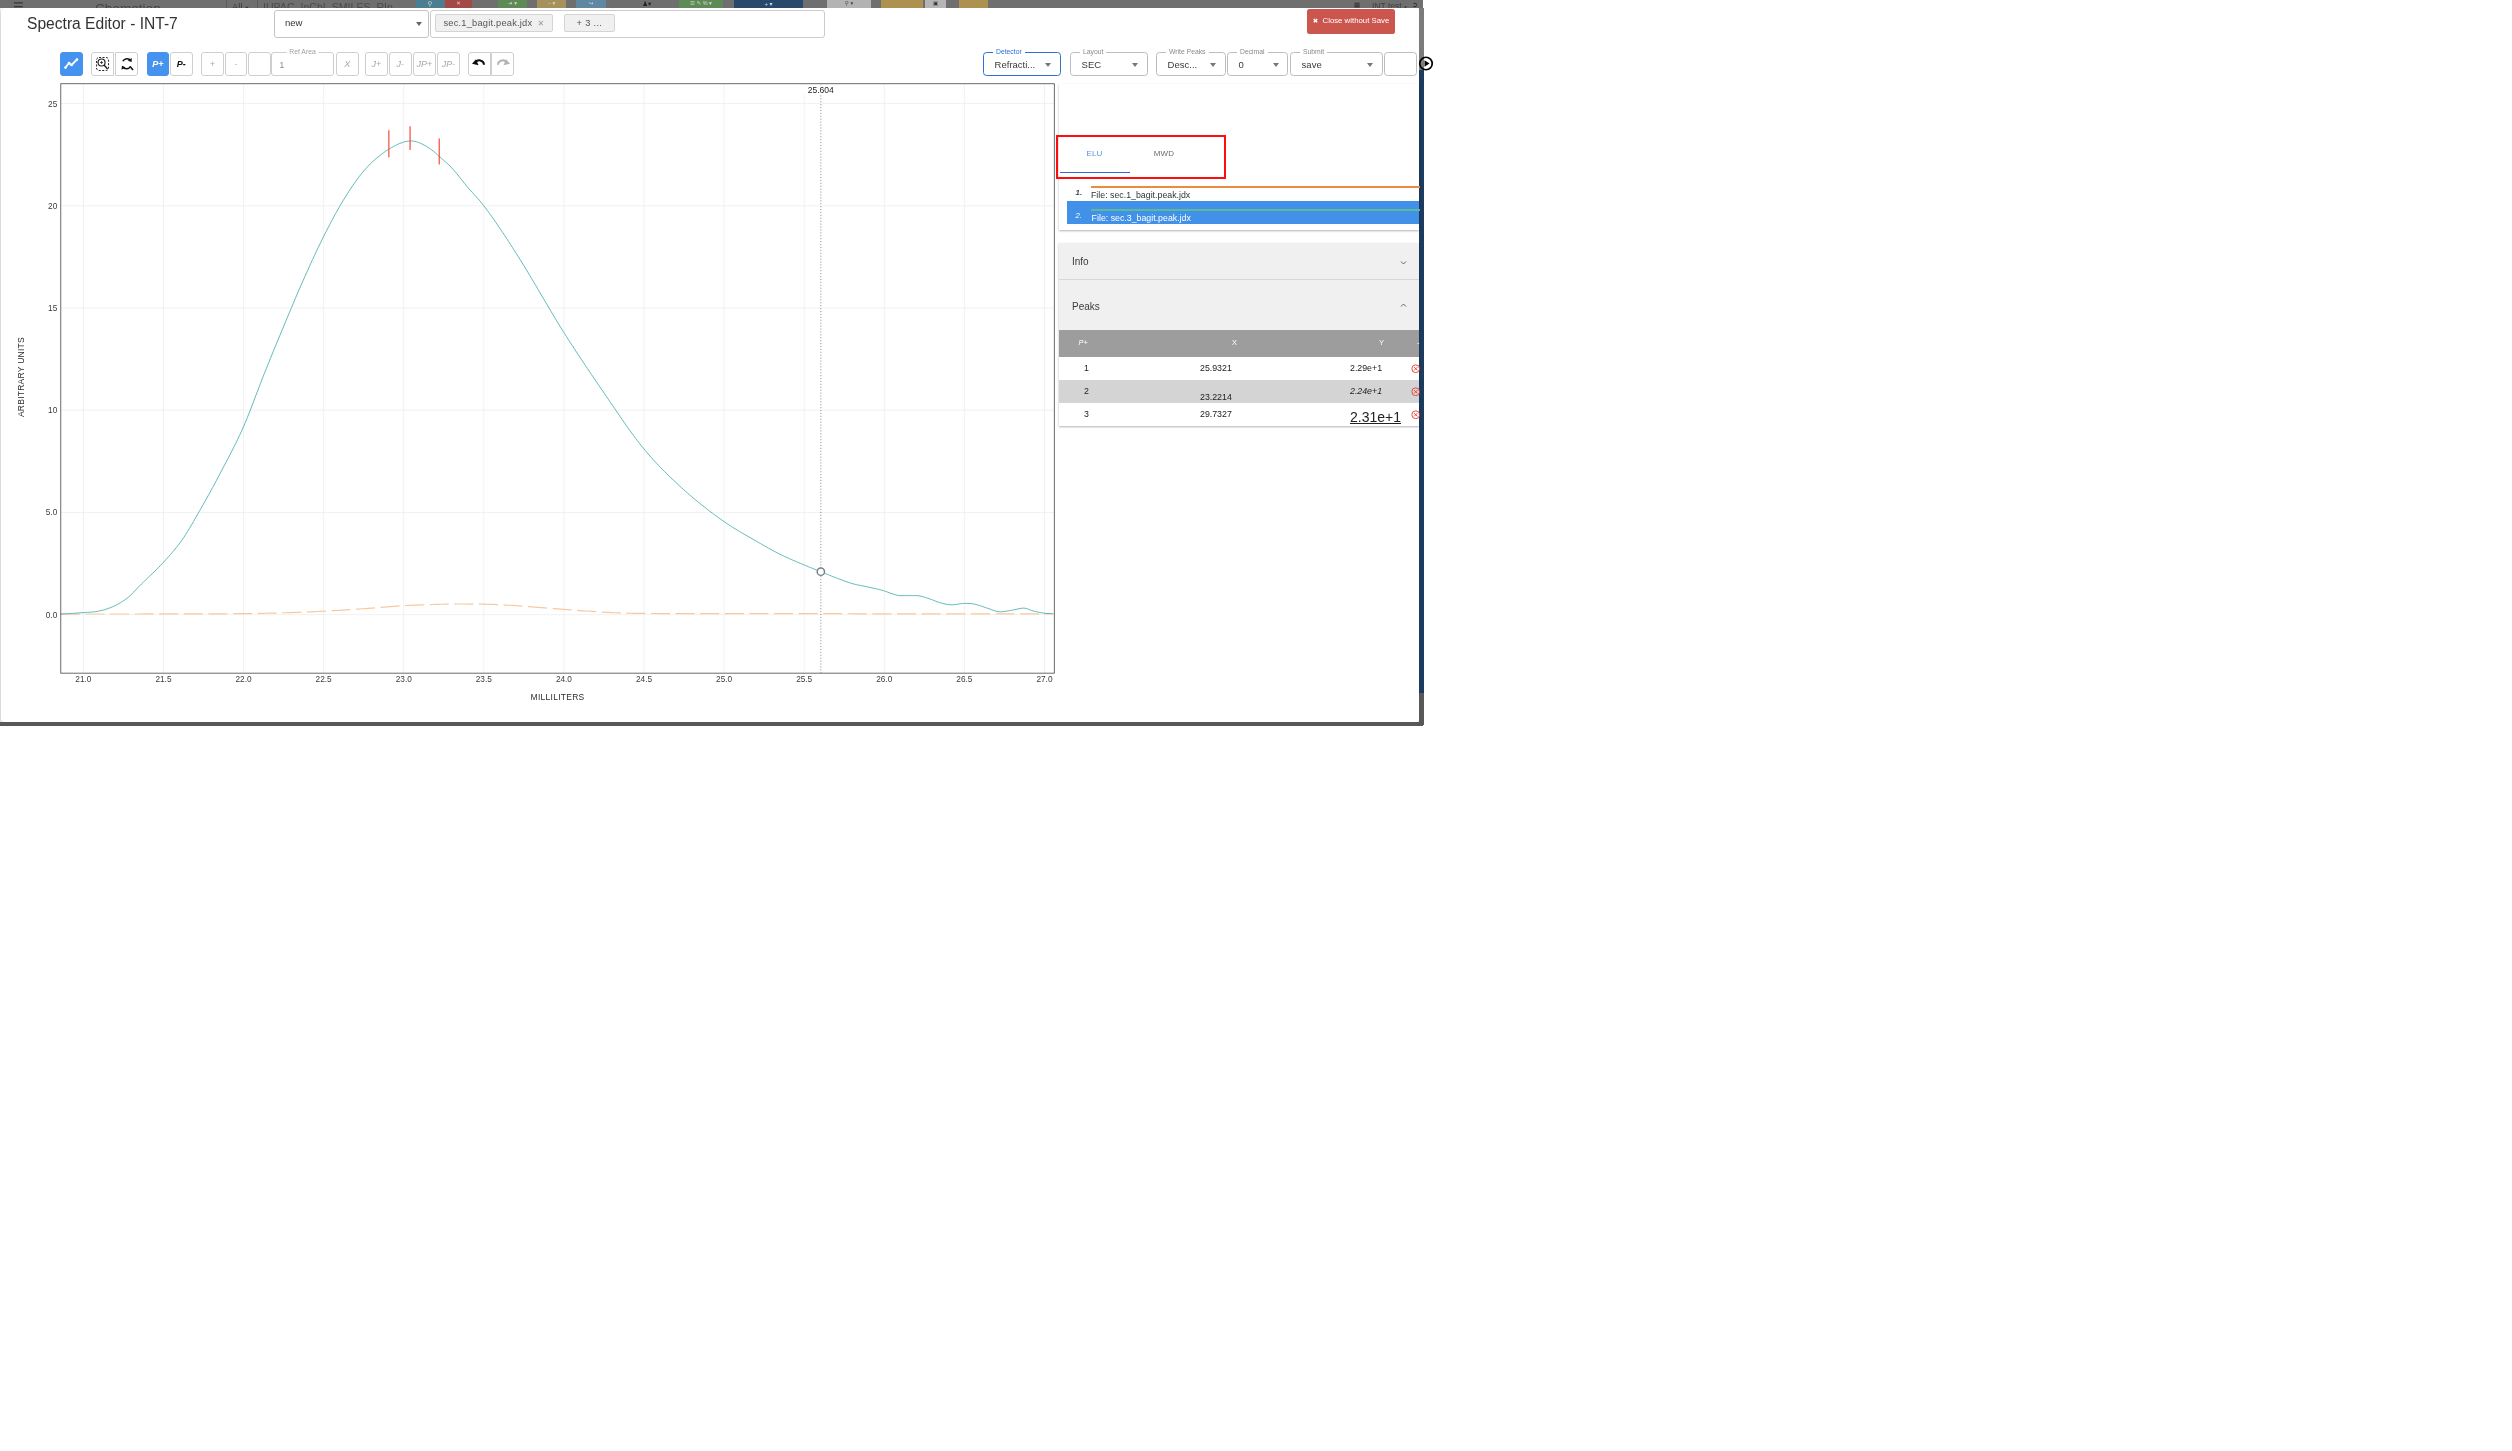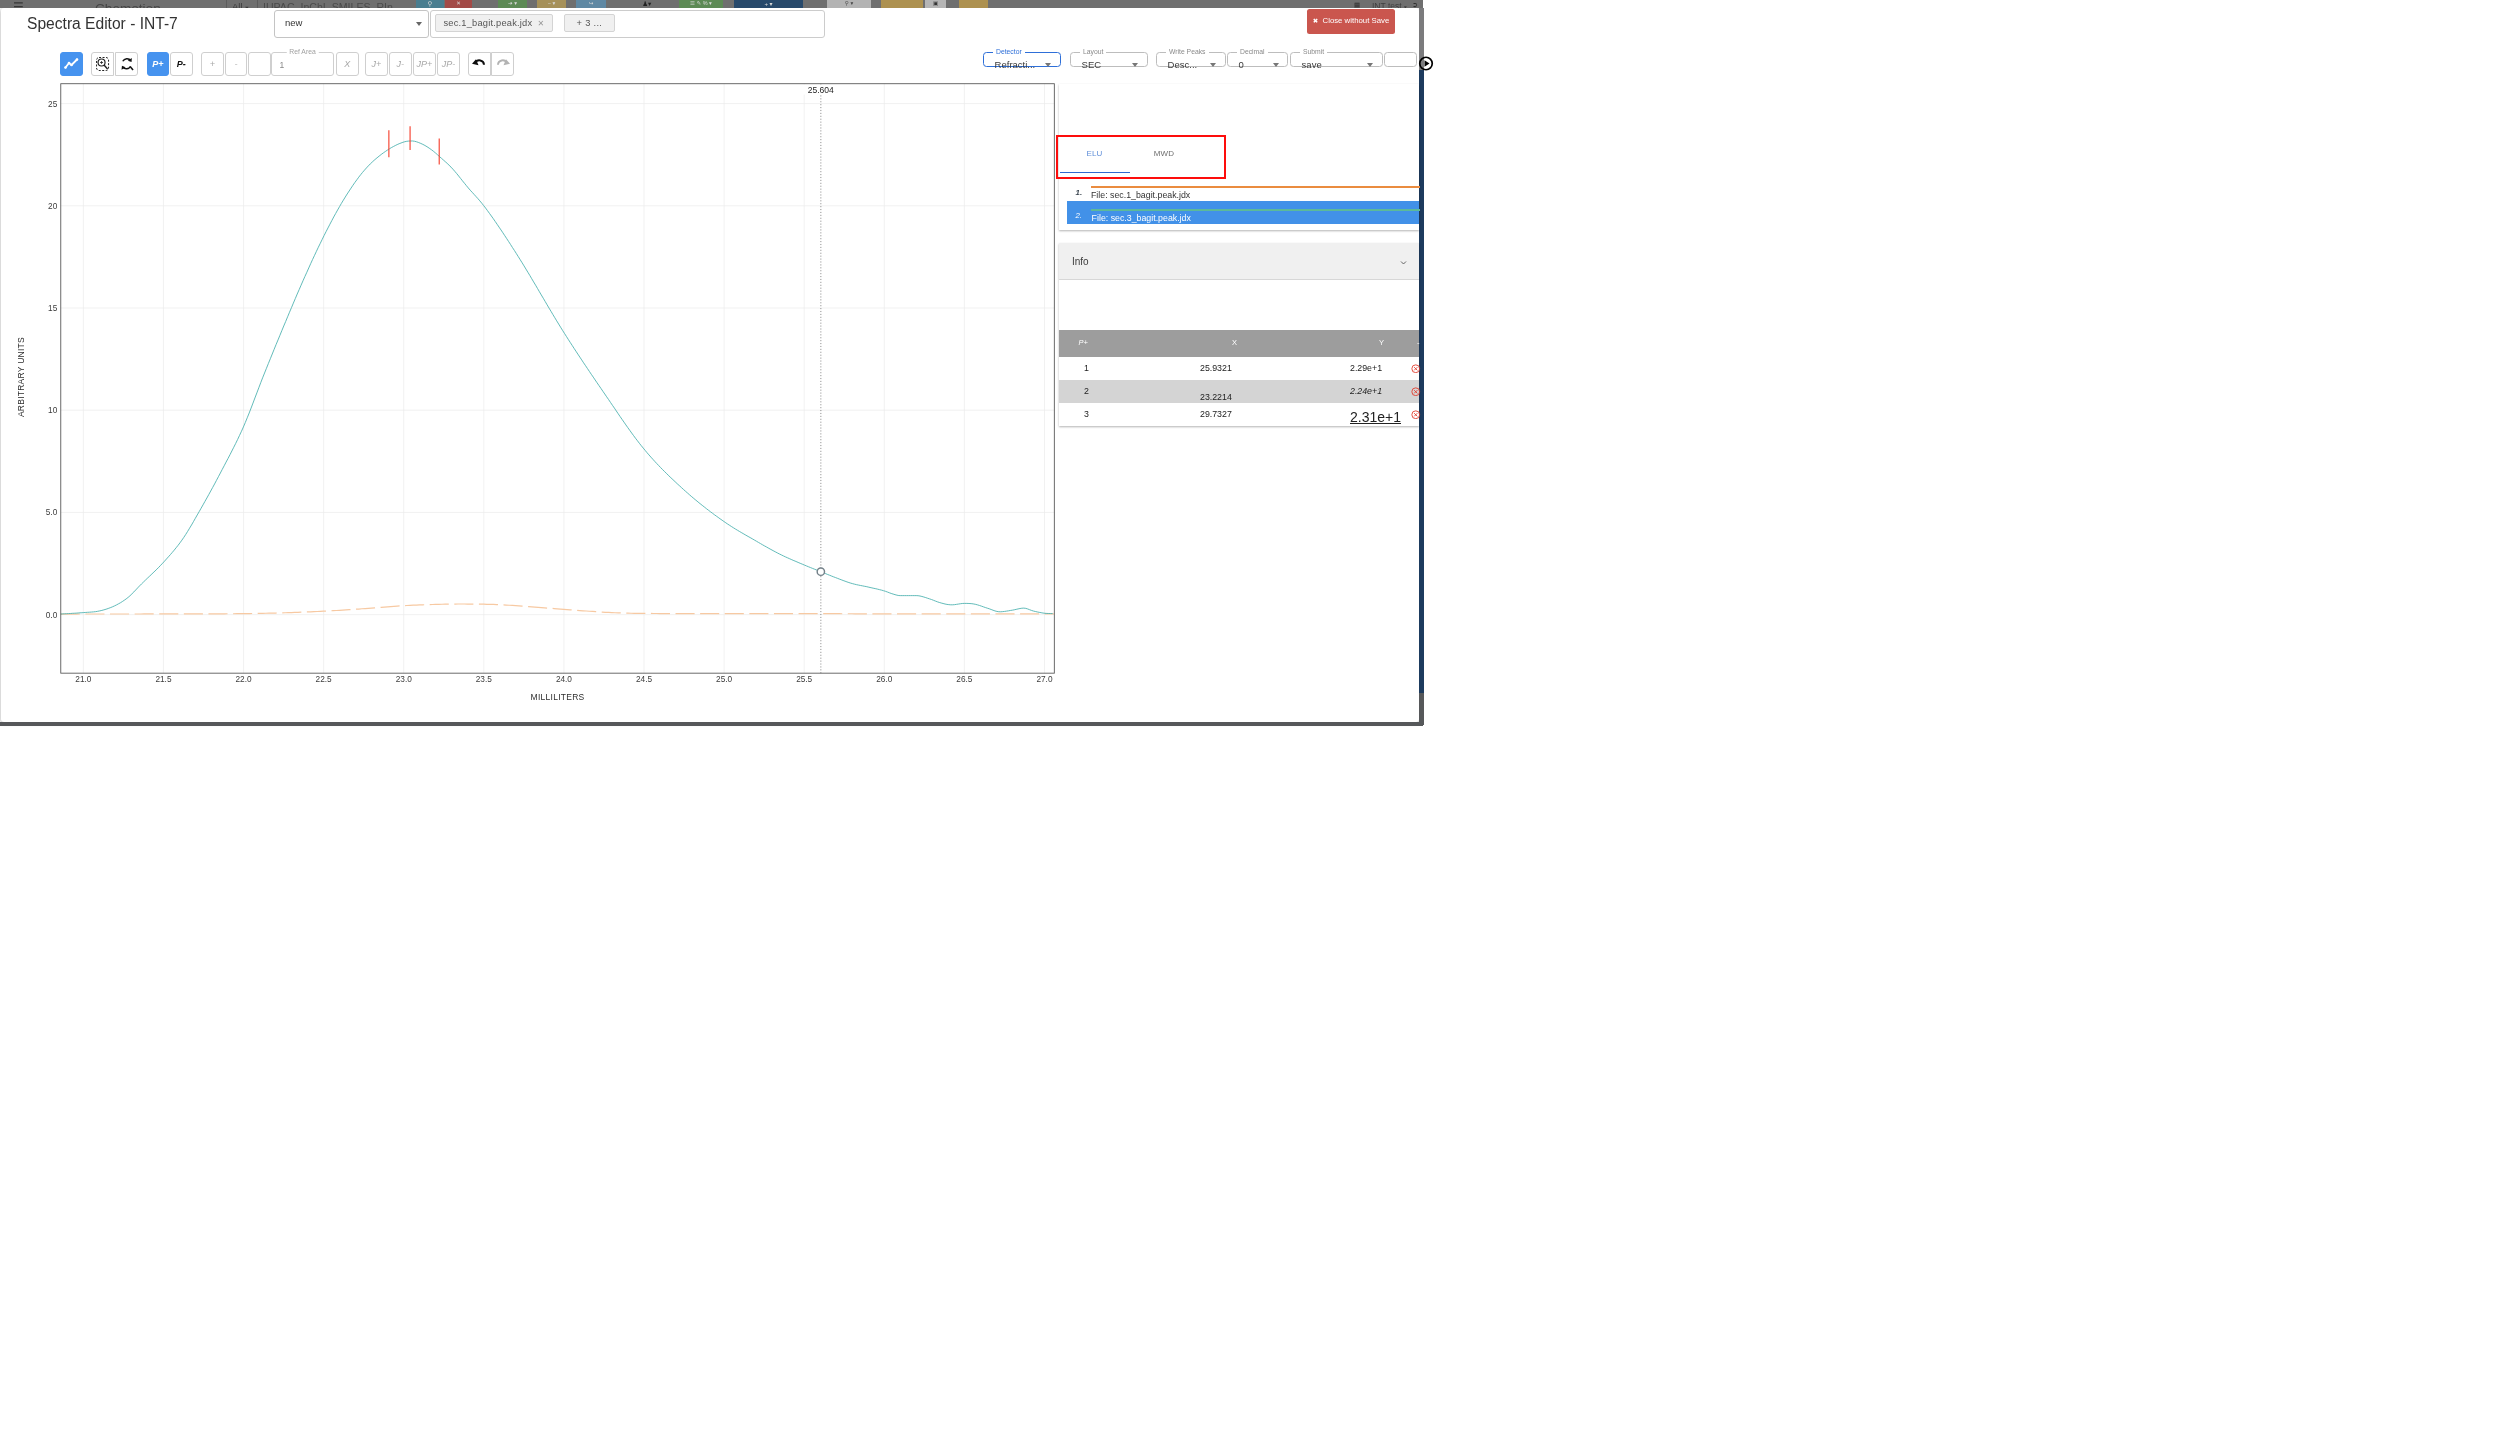--- a/index.html
+++ b/index.html
@@ -107,21 +107,21 @@
     </svg>
 </div>
 <div class="tbtn" style="left:491px;width:22.6px;border-radius:0 3px 3px 0;">
   <svg width="21" height="22" viewBox="0 0 42 44">
       <path d="M29.5 20 A 9.2 9.2 0 0 0 12 23.5" fill="none" stroke="#b3b3b3" stroke-width="4"></path>
       <path d="M36 21.5 L23 24.5 L28 12.5 Z" fill="#b3b3b3"></path>
     </svg>
 </div>
 
 <style>
-.msel { position:absolute; top:52px; height:15px; background:#fff; border:0.8px solid #bdbdbd; border-radius:3.5px;padding-left:31px; }
+.msel { position:absolute; top:52px; height:24px; background:#fff; border:0.8px solid #bdbdbd; border-radius:3.5px;padding-left:31px; }
 .mlab { position:absolute; left:9px; top:-5px; background:#fff; padding:0 3px; font-size:6.8px; color:#8a8a8a; white-space:nowrap; }
 .mval { position:absolute; left:10.6px; top:5.5px; font-size:9.5px; color:#3a3a3a; }
 .mcar { position:absolute; top:9.5px; width:0; height:0; border-left:3.5px solid transparent; border-right:3.5px solid transparent; border-top:4px solid #777; }
 </style>
 <div class="msel" style="left:983px;width:78px;border:1.3px solid #2e6fd8;">
   <div class="mlab" style="color:#2e6fd8;">Detector</div>
   <div class="mval">Refracti...</div>
   <div class="mcar" style="left:61px;"></div>
 </div>
 <div class="msel" style="left:1070px;width:78px;">
@@ -225,20 +225,26 @@
 </div>
 <div class="card" style="top:243px;height:37px;">
   <div class="chead" style="height:37px;border-bottom:0.5px solid #dcdcdc;">
     <div class="ctitle" style="top:13px;">Info</div>
     <svg class="chev" style="top:15.6px;" viewBox="0 0 14 14">
         <path d="M2 5 L7 10 L12 5" fill="none" stroke="#555" stroke-width="1.8"></path>
       </svg>
   </div>
 </div>
 <div class="card" style="top:280px;height:146px;">
+  <div class="chead" style="height:50px;">
+    <div class="ctitle" style="top:20.6px;">Peaks</div>
+    <svg class="chev" style="top:22px;" viewBox="0 0 14 14">
+        <path d="M2 9 L7 4 L12 9" fill="none" stroke="#555" stroke-width="1.8"></path>
+      </svg>
+  </div>
   <div class="abs" style="left:0;top:50px;width:360px;height:27px;background:#9d9d9d;color:#fff;">
     <span class="abs" style="left:19.6px;top:8px;font-size:7.5px;font-style:italic;">P+</span>
     <span class="abs" style="left:173px;top:8px;font-size:7.5px;">X</span>
     <span class="abs" style="left:320px;top:8px;font-size:7.5px;">Y</span>
     <span class="abs" style="left:358px;top:8px;font-size:7.5px;">-</span>
   </div>
   <div class="abs" style="left:0;top:77px;width:360px;height:23px;">
     <span class="abs" style="left:25px;top:5.5px;font-size:8.8px;color:#222;">1</span>
     <span class="abs" style="left:141px;top:5.5px;font-size:8.8px;color:#222;">25.9321</span>
     <span class="abs" style="left:291px;top:5.5px;font-size:8.8px;color:#222;">2.29e+1</span>

